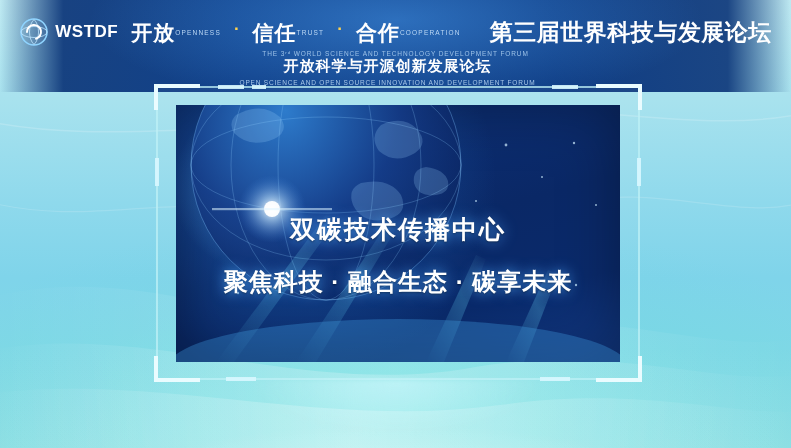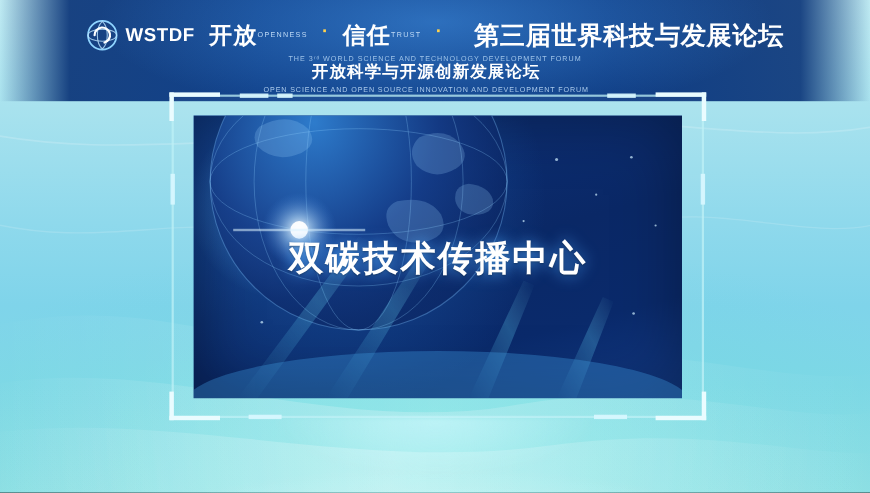--- a/index.html
+++ b/index.html
@@ -198,21 +198,21 @@
 
   .screen-text {
     position: absolute;
     left: 0; right: 0;
     top: 108px;
     text-align: center;
     color: #ffffff;
     text-shadow: 0 0 14px rgba(80,170,255,0.9), 0 1px 2px rgba(0,0,0,0.5);
   }
   .screen-title {
-    font-size: 32px;
+    font-size: 25px;
     font-weight: bold;
     letter-spacing: 2px;
   }
   .screen-slogan {
     margin-top: 20px;
     font-size: 24px;
     font-weight: bold;
     letter-spacing: 1px;
   }
 
@@ -285,20 +285,24 @@
         <div class="en">OPENNESS</div>
       </div>
       <div class="dot">·</div>
 
       <div class="kw">
         <div class="zh">信任</div>
         <div class="en">TRUST</div>
       </div>
       <div class="dot">·</div>
 
+      <div class="kw">
+        <div class="zh">合作</div>
+        <div class="en">COOPERATION</div>
+      </div>
 
       <div class="forum-title">第三届世界科技与发展论坛</div>
     </div>
 
     <div class="banner-en-row">
       <span class="en" style="color:#9dc2e8;font-size:6.5px;letter-spacing:0.9px;">THE 3ʳᵈ WORLD SCIENCE AND TECHNOLOGY DEVELOPMENT FORUM</span>
     </div>
 
     <div class="banner-row2">
       <div class="sub-zh">开放科学与开源创新发展论坛</div>
@@ -391,18 +395,19 @@
             <circle cx="420" cy="100" r="1"></circle>
             <circle cx="300" cy="96" r="1"></circle>
             <circle cx="62" cy="188" r="1.2"></circle>
             <circle cx="400" cy="180" r="1.2"></circle>
           </g>
         </svg>
       </div>
 
       <div class="screen-text">
         <div class="screen-title">双碳技术传播中心</div>
+        <div class="screen-slogan">聚焦科技 · 融合生态 · 碳享未来</div>
       </div>
     </div>
   </div>
 
   <div class="stand"></div>
 </div>
 
 </body></html>

